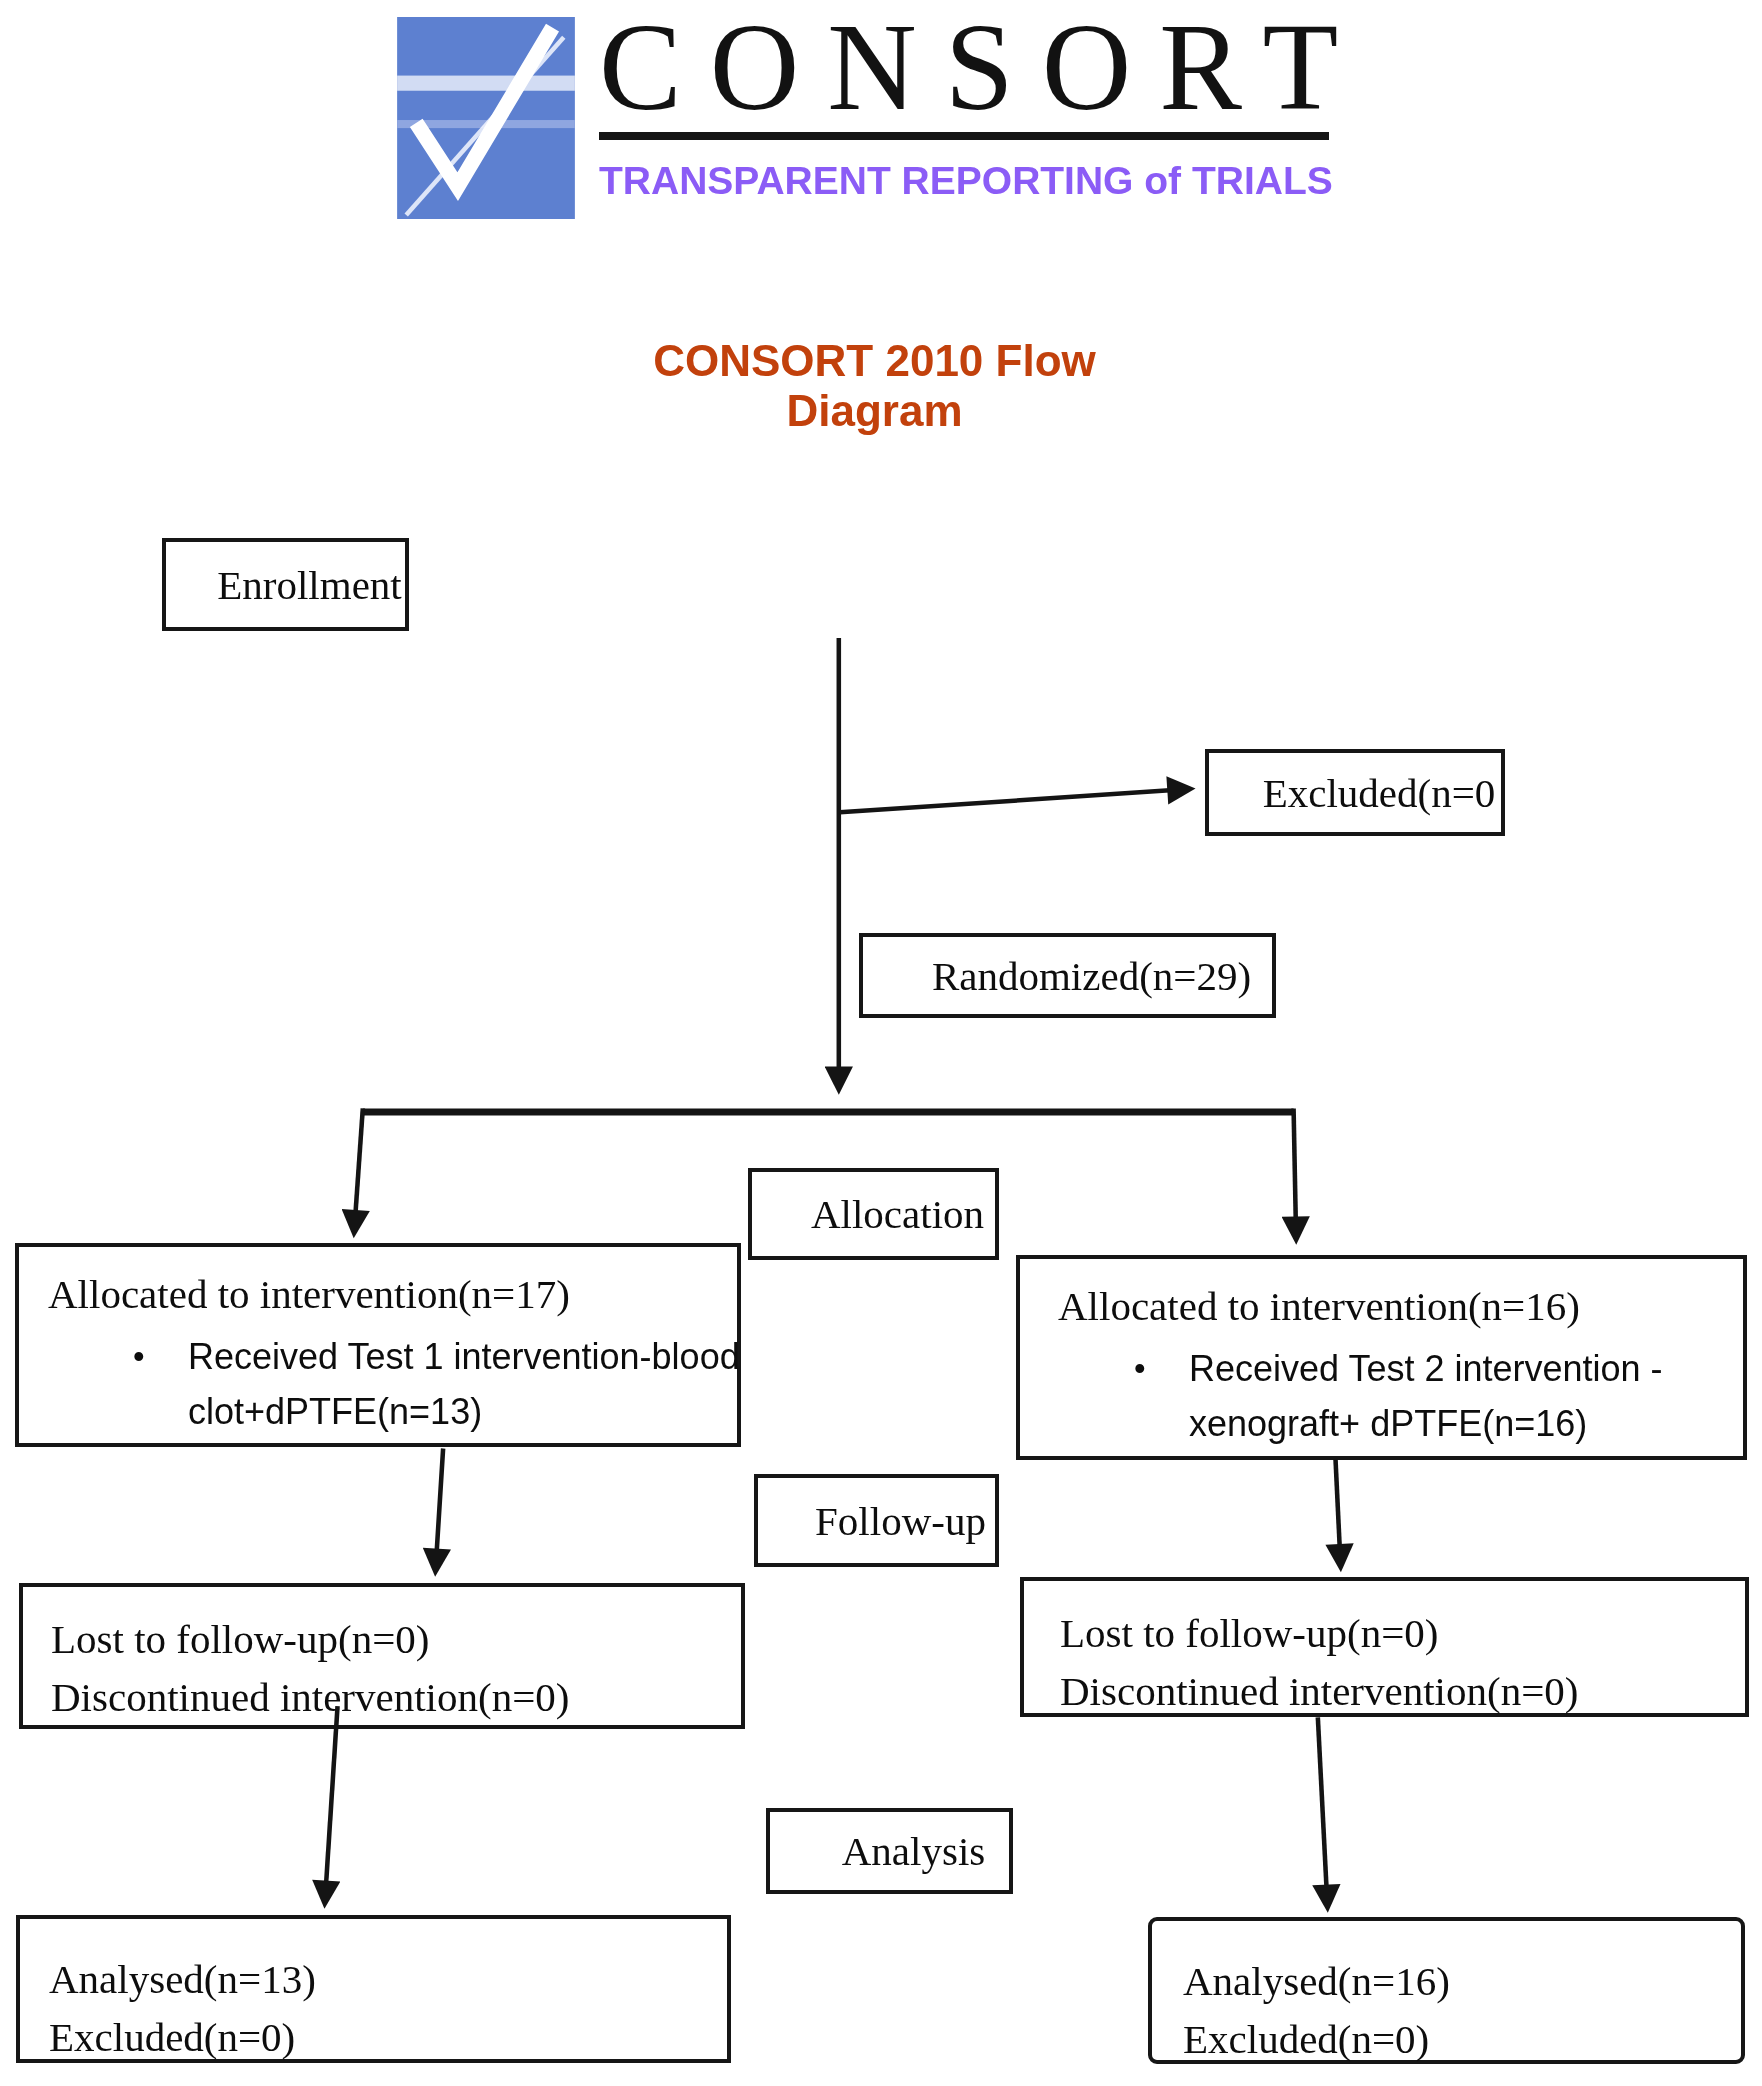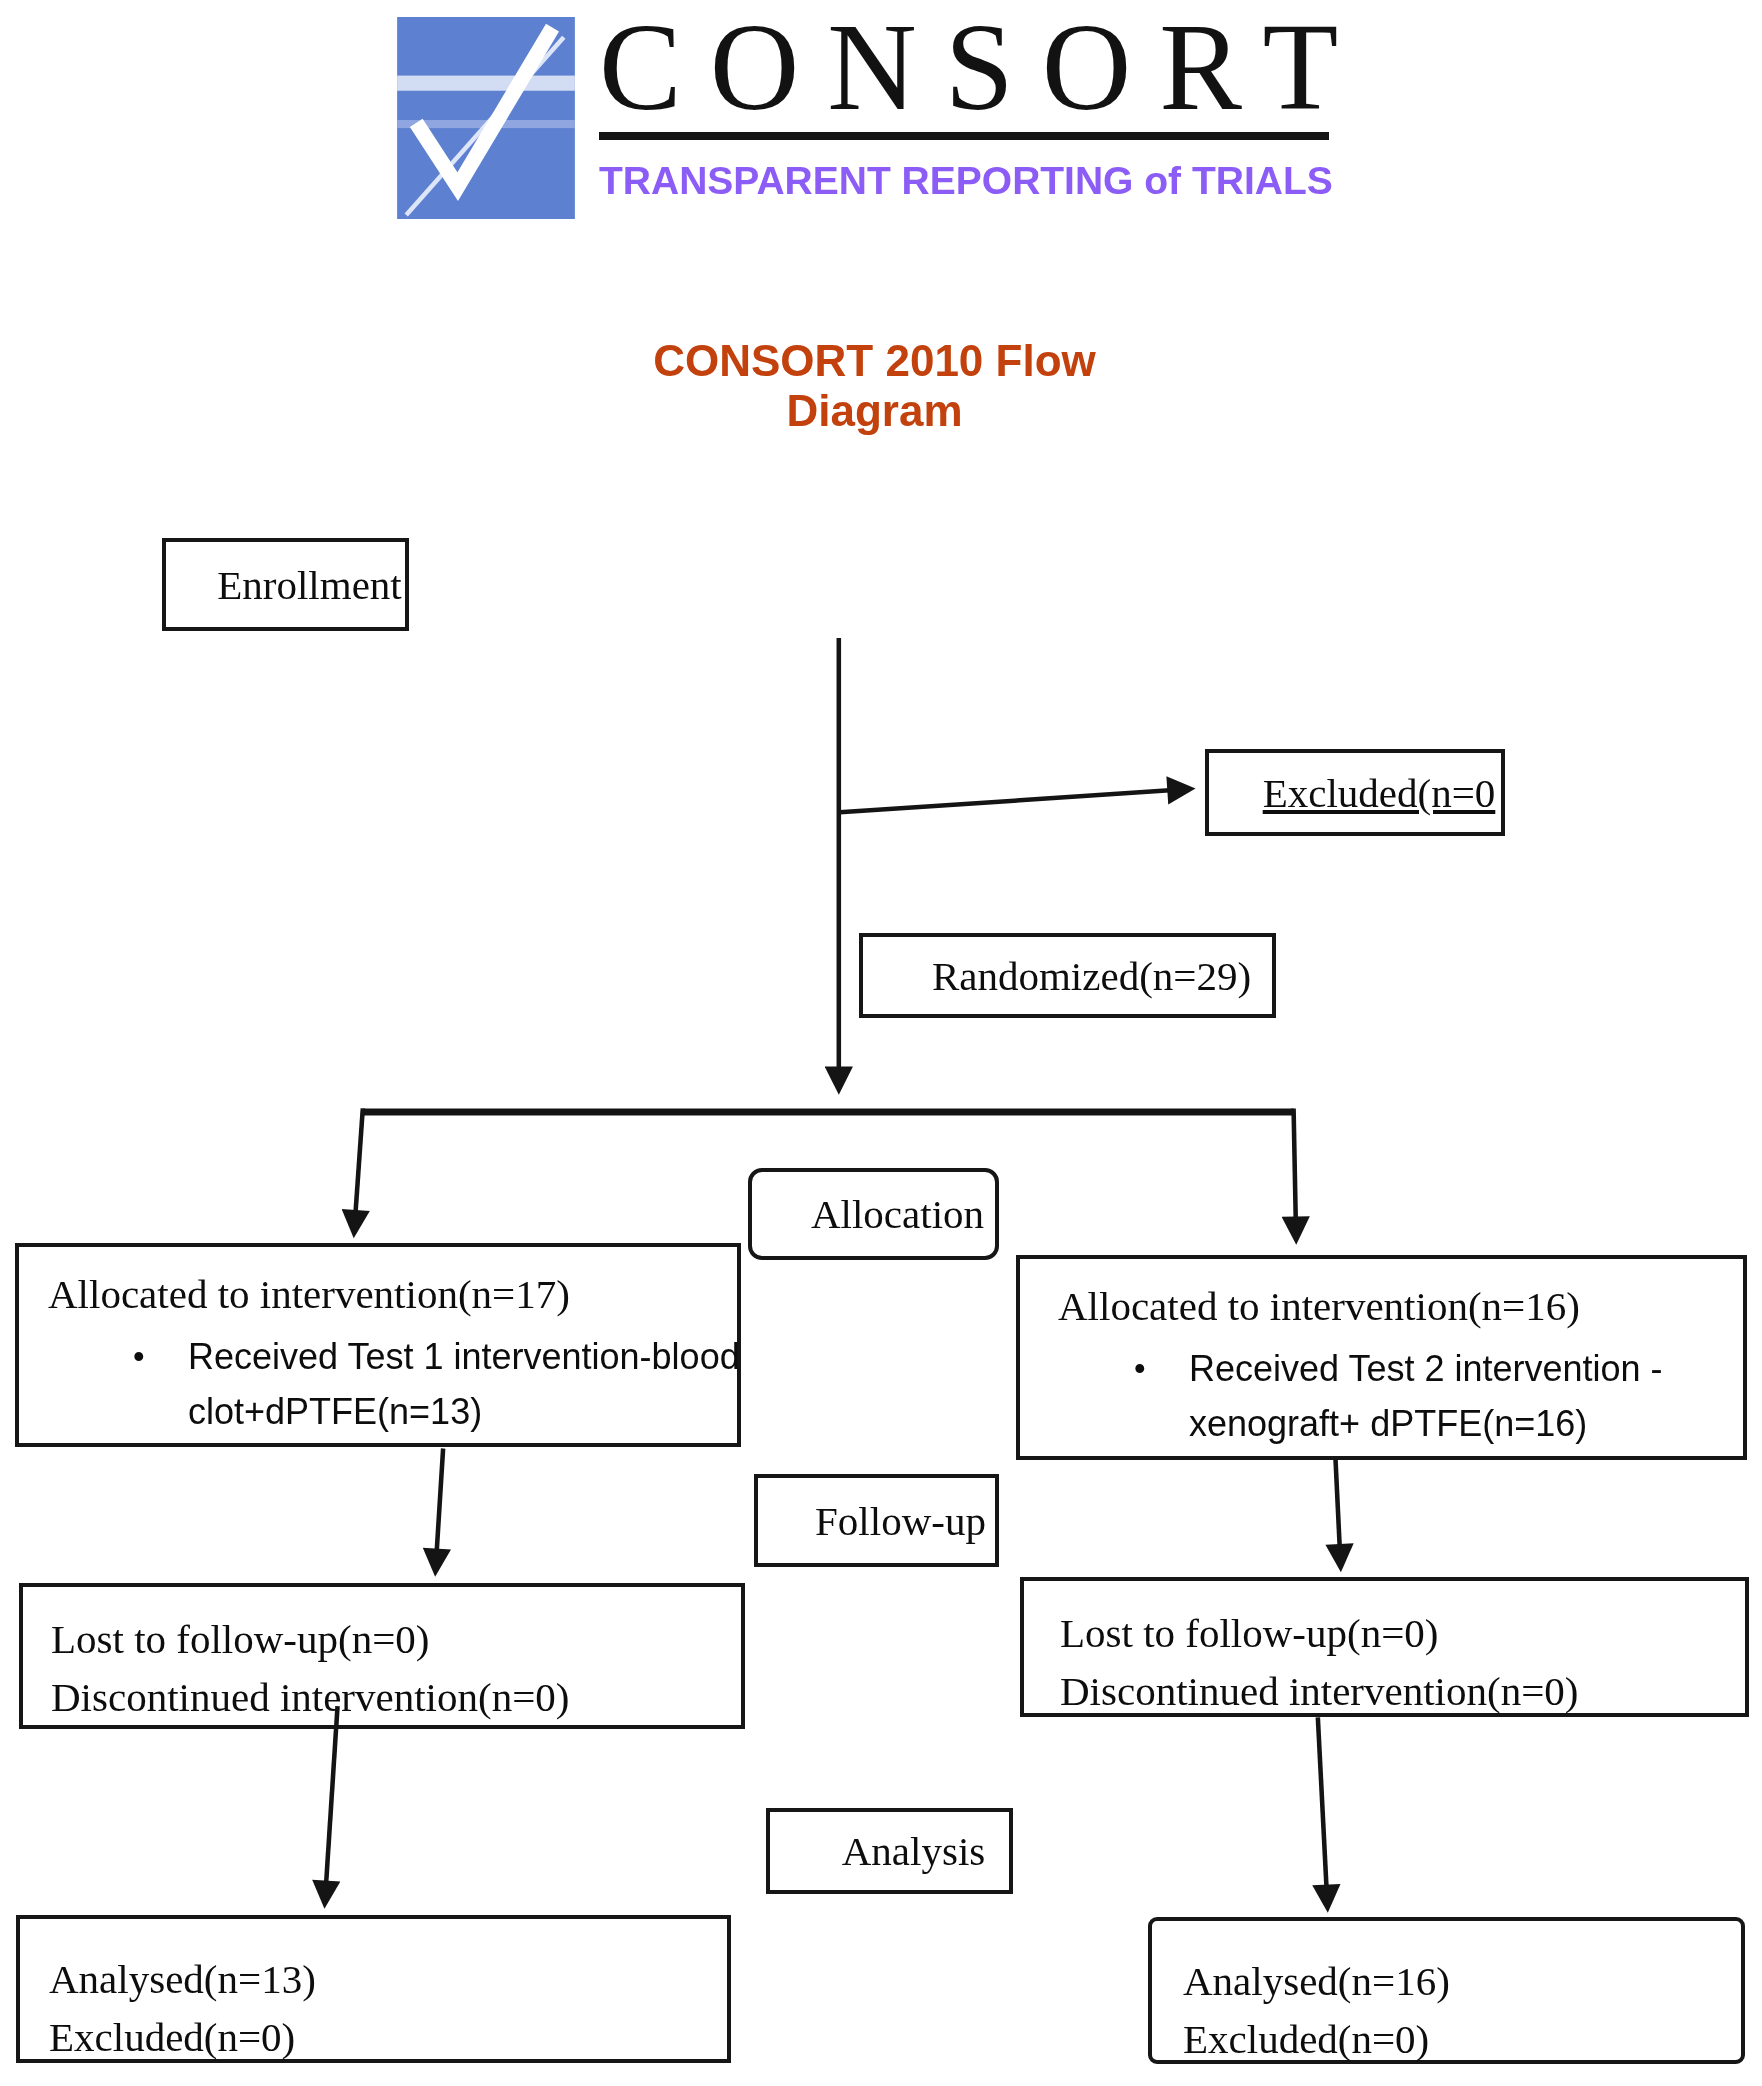--- a/index.html
+++ b/index.html
@@ -54,29 +54,29 @@
   <div class="logo-rule"></div>
   <div class="tagline">TRANSPARENT REPORTING of TRIALS</div>
 
   <div class="title">CONSORT 2010 Flow Diagram</div>
 
   <div class="box center" style="left:162px;top:538px;width:247px;height:93px;">
     <span>Enrollment</span>
   </div>
 
 
-  <div class="box center" style="left:1205px;top:749px;width:300px;height:87px;text-decoration:underline;">
+  <div class="box center" style="left:1205px;top:749px;width:300px;height:87px;">
     <span>Excluded(n=0</span>
   </div>
 
   <div class="box center" style="left:859px;top:933px;width:417px;height:85px;text-align:right;">
     <span>Randomized(n=29)</span>
   </div>
 
-  <div class="box center" style="left:748px;top:1168px;width:251px;height:92px;border-radius:14px;">
+  <div class="box center" style="left:748px;top:1168px;width:251px;height:92px;">
     <span>Allocation</span>
   </div>
 
   <div class="box" style="left:15px;top:1243px;width:726px;height:204px;">
     <div class="alloc-title">Allocated to intervention(n=17)</div>
     <div class="bullet-row">
       <span class="bullet-glyph">•</span>
       <span class="bullet-text">
         <div class="ln">Received Test 1 intervention-blood</div>
         <div class="ln">clot+dPTFE(n=13)</div>

